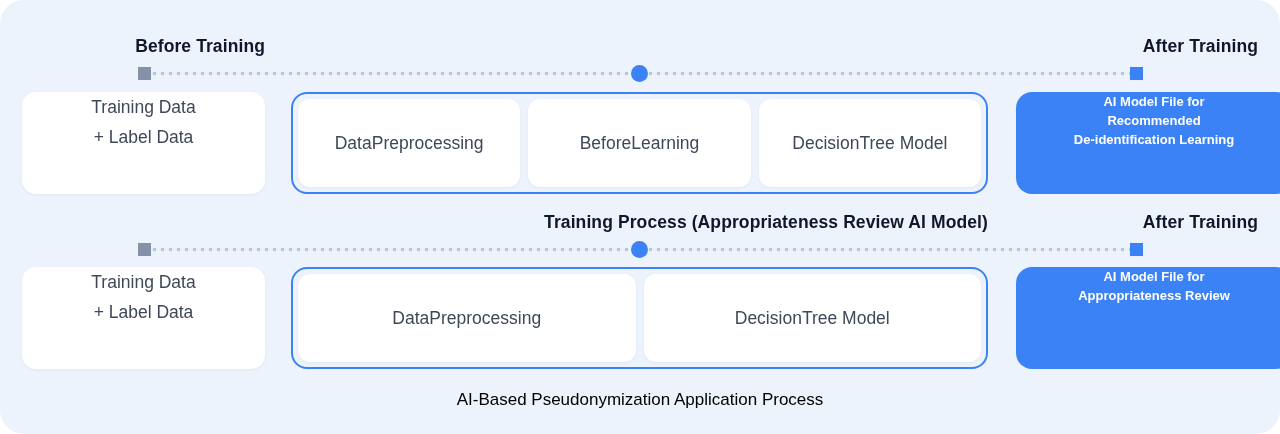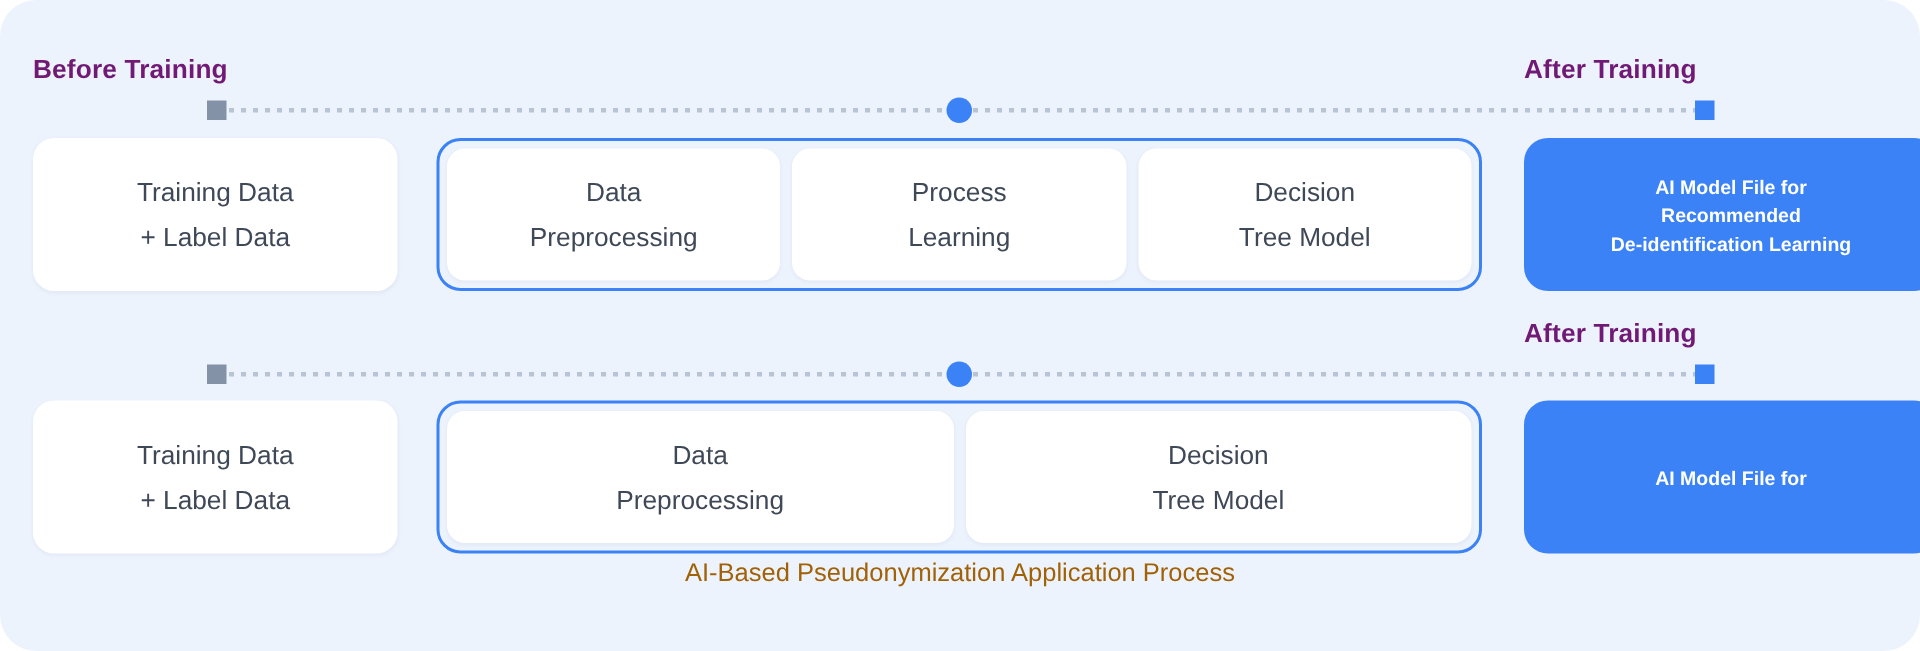--- a/index.html
+++ b/index.html
@@ -1,40 +1,40 @@
 <!DOCTYPE html>
 <html><head>
 <meta charset="utf-8">
 <style>
   html,body{margin:0;padding:0;background:#ffffff;}
   body{font-family:"Liberation Sans",sans-serif;-webkit-font-smoothing:antialiased;}
   .canvas{position:relative;width:1280px;height:434px;background:#EDF3FD;border-radius:24px;overflow:hidden;}
 
-  .hdr{position:absolute;top:36px;text-align:left;font-weight:700;font-size:17.5px;color:#701a75;letter-spacing:.1px;white-space:nowrap;}
+  .hdr{position:absolute;top:36px;text-align:right;font-weight:700;font-size:17.5px;color:#0f172a;letter-spacing:.1px;white-space:nowrap;}
 
   .timeline{position:absolute;left:145px;width:992px;height:3px;
     background-image:repeating-linear-gradient(to right,#B8C3D3 0 3px,transparent 3px 8px);}
 
   .msq{position:absolute;width:13px;height:13px;}
   .msq.gray{background:#8392A7;}
   .msq.blue{background:#3B82F6;}
   .mcircle{position:absolute;width:17px;height:17px;border-radius:50%;background:#3B82F6;}
 
-  .card{position:absolute;display:flex;flex-direction:column;align-items:center;justify-content:center;text-align:center;box-sizing:border-box;}
+  .card{position:absolute;display:flex;flex-direction:column;align-items:center;justify-content:flex-start;text-align:center;box-sizing:border-box;}
   .input-card{left:22px;width:243px;height:102px;background:#ffffff;border-radius:14px;
     box-shadow:0 1px 3px rgba(21,44,91,.06);color:#3F4857;font-size:17.5px;line-height:30px;font-weight:400;}
   .pipeline{position:absolute;left:291px;width:697px;height:102px;border:2px solid #3B82F6;border-radius:16px;
     display:flex;gap:8px;padding:5px;box-sizing:border-box;}
-  .step{flex:1;background:#ffffff;border-radius:12px;display:flex;flex-direction:column;align-items:center;justify-content:center;
+  .step{flex:1;background:#ffffff;border-radius:12px;display:flex;flex-direction:row;align-items:center;justify-content:center;
     text-align:center;color:#3F4857;font-size:17.5px;line-height:30px;font-weight:400;box-shadow:0 1px 3px rgba(21,44,91,.06);}
   .output-card{left:1016px;width:276px;height:102px;background:#3B82F6;border-radius:16px;
     color:#ffffff;font-weight:700;font-size:13px;line-height:19px;padding:0 6px;}
   .bl{display:block;}
 
-  .caption{position:absolute;top:372px;left:0;width:100%;text-align:center;color:#a16207;font-size:17px;font-weight:500;}
+  .caption{position:absolute;top:390px;left:0;width:100%;text-align:center;color:#000000;font-size:17px;font-weight:500;}
 </style>
 </head>
 <body>
 
 <div class="canvas">
 
   <div class="hdr" style="left:22px;width:243px;">Before Training</div>
   <div class="hdr" style="left:1016px;width:242px;">After Training</div>
 
   <div class="timeline" style="top:72px;"></div>
@@ -46,35 +46,36 @@
     <span class="bl">Training Data</span>
     <span class="bl">+ Label Data</span>
   </div>
 
   <div class="pipeline" style="top:92px;">
     <div class="step">
       <span class="bl">Data</span>
       <span class="bl">Preprocessing</span>
     </div>
     <div class="step">
-      <span class="bl">Process</span>
+      <span class="bl">Before</span>
       <span class="bl">Learning</span>
     </div>
     <div class="step">
       <span class="bl">Decision</span>
       <span class="bl">Tree Model</span>
     </div>
   </div>
 
   <div class="card output-card" style="top:92px;">
     <span class="bl">AI Model File for</span>
     <span class="bl">Recommended</span>
     <span class="bl">De-identification Learning</span>
   </div>
 
+  <div class="hdr" style="left:291px;width:697px;top:212px;">Training Process (Appropriateness Review AI Model)</div>
   <div class="hdr" style="left:1016px;width:242px;top:212px;">After Training</div>
 
   <div class="timeline" style="top:248px;"></div>
   <div class="msq gray" style="left:138px;top:243px;"></div>
   <div class="mcircle" style="left:631px;top:241px;"></div>
   <div class="msq blue" style="left:1130px;top:243px;"></div>
 
   <div class="card input-card" style="top:267px;">
     <span class="bl">Training Data</span>
     <span class="bl">+ Label Data</span>
@@ -86,17 +87,18 @@
       <span class="bl">Preprocessing</span>
     </div>
     <div class="step">
       <span class="bl">Decision</span>
       <span class="bl">Tree Model</span>
     </div>
   </div>
 
   <div class="card output-card" style="top:267px;">
     <span class="bl">AI Model File for</span>
+    <span class="bl">Appropriateness Review</span>
   </div>
 
   <div class="caption">AI-Based Pseudonymization Application Process</div>
 
 </div>
 
 </body></html>

